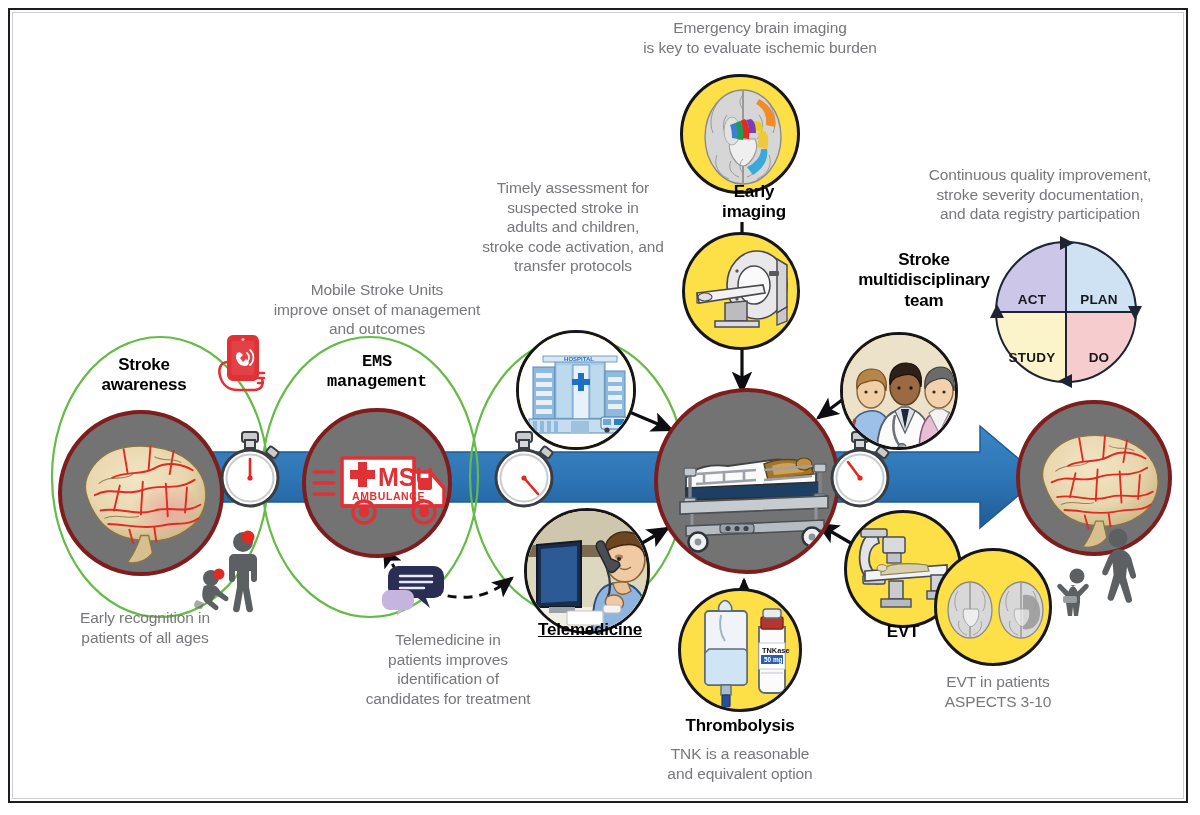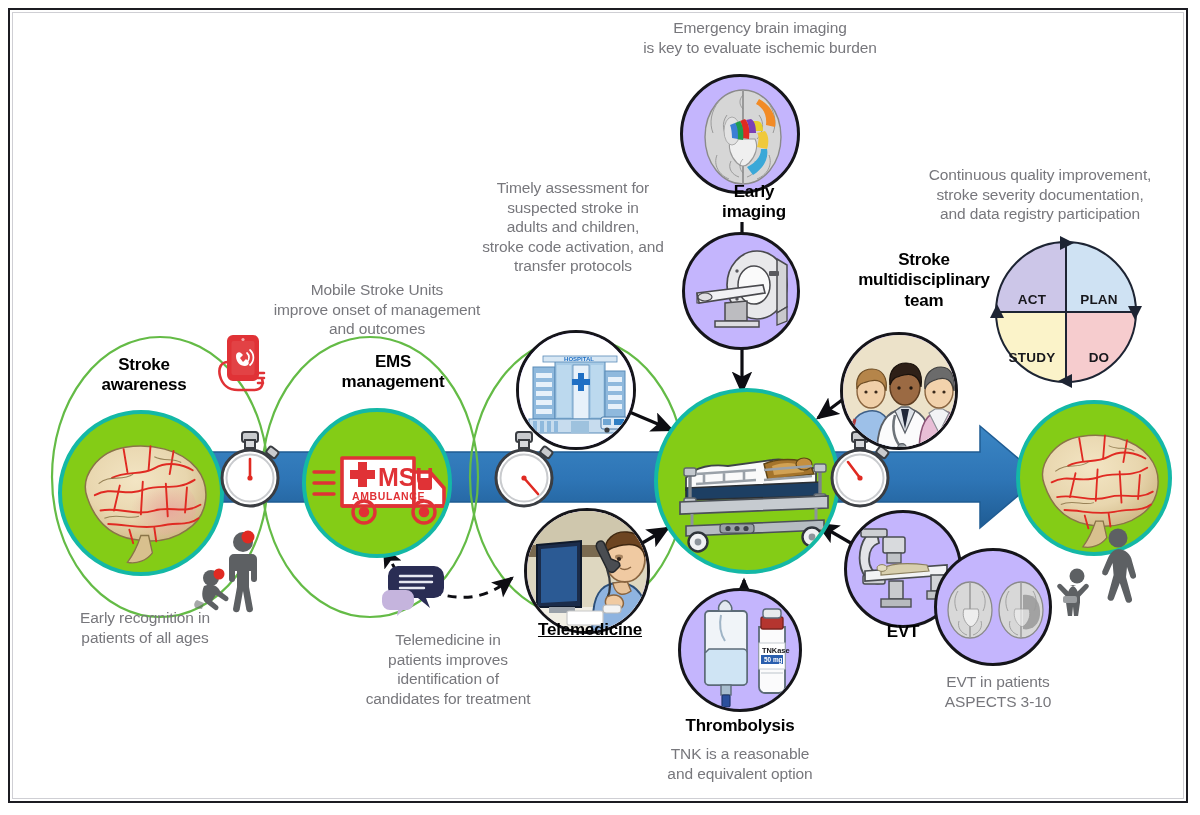--- a/index.html
+++ b/index.html
@@ -55,26 +55,26 @@
   }
 
   
   .node{
     position:absolute;
     border-radius:50%;
     box-sizing:border-box;
     overflow:hidden;
   }
   .node-blue{
-    background:#84cc16;
-    border:4px solid #14b8a6;
+    background:#737373;
+    border:4px solid #7f1d1d;
     text-align:center;
   }
   .node-white{
-    background:#c4b5fd;
+    background:#fde047;
     border:3.5px solid #15151a;
   }
   .icon-wrap{position:absolute;}
 </style>
 </head>
 <body>
 
 <div id="root">
   <div class="frame"></div>
 
@@ -215,21 +215,21 @@
       </g>
       <g fill="none" stroke="#e03236" stroke-width="3.4">
         <circle cx="58" cy="100" r="11"></circle>
           <circle cx="58" cy="100" r="3.6" fill="#e03236"></circle>
         <circle cx="118" cy="100" r="11"></circle>
           <circle cx="118" cy="100" r="3.6" fill="#e03236"></circle>
         <path d="M36,94 h11 M69,94 h38 M129,94 h9"></path>
       </g>
     </svg>
   </div>
-  <div class="lbl" style="left:310px;top:352px;width:166px;">EMS
+  <div class="lbl" style="left:294px;top:352px;width:166px;font-family:Liberation Mono, monospace;">EMS
 management</div>
   <div class="cap" style="left:262px;top:280px;width:230px;">Mobile Stroke Units
 improve onset of management
 and outcomes</div>
 
   <div class="icon-wrap" style="left:488px;top:428px;width:74px;height:86px;">
     <svg viewBox="0 0 74 86" width="74" height="86">
       <rect x="28" y="4" width="16" height="10" rx="2.5" fill="#c9cbce" stroke="#3a3d42" stroke-width="2"></rect>
       <rect x="31" y="12" width="10" height="8" fill="#d7d9dc" stroke="#3a3d42" stroke-width="2"></rect>
       <rect x="53" y="20" width="11" height="8" rx="2" transform="rotate(38 58 24)" fill="#c9cbce" stroke="#3a3d42" stroke-width="2"></rect>

